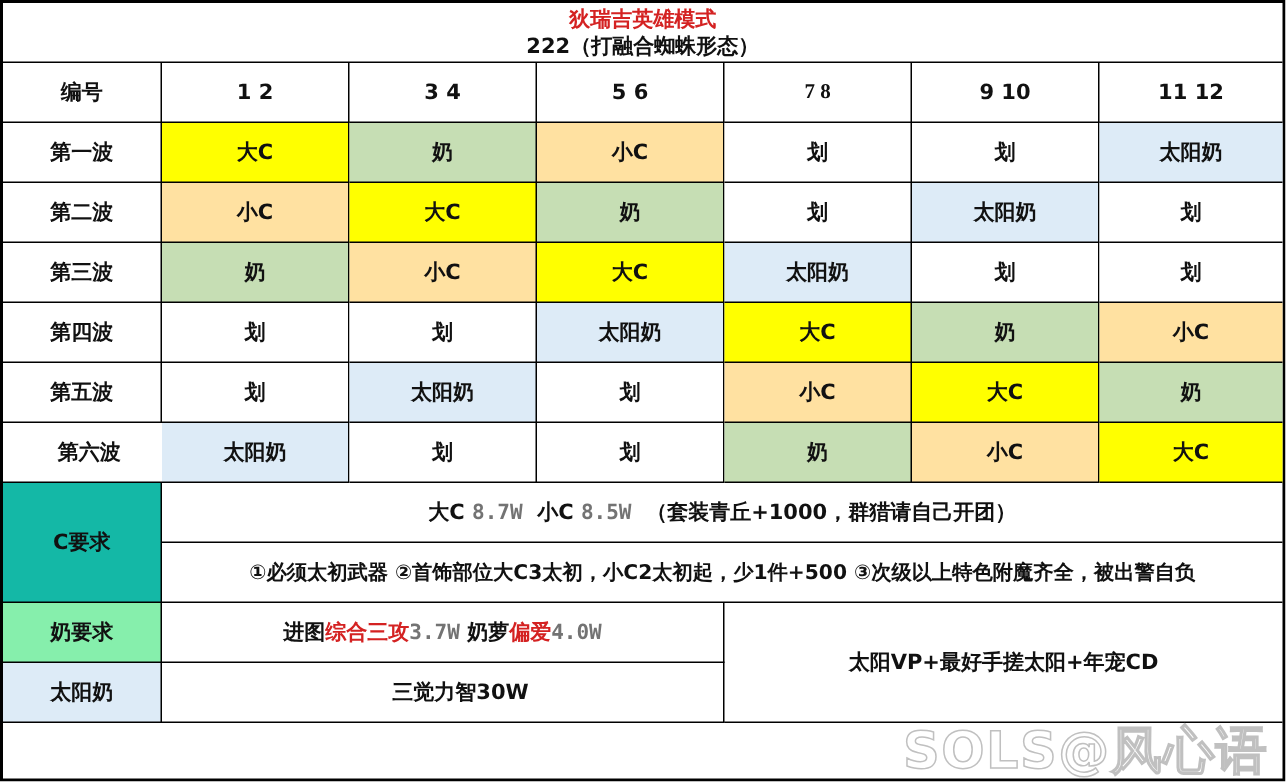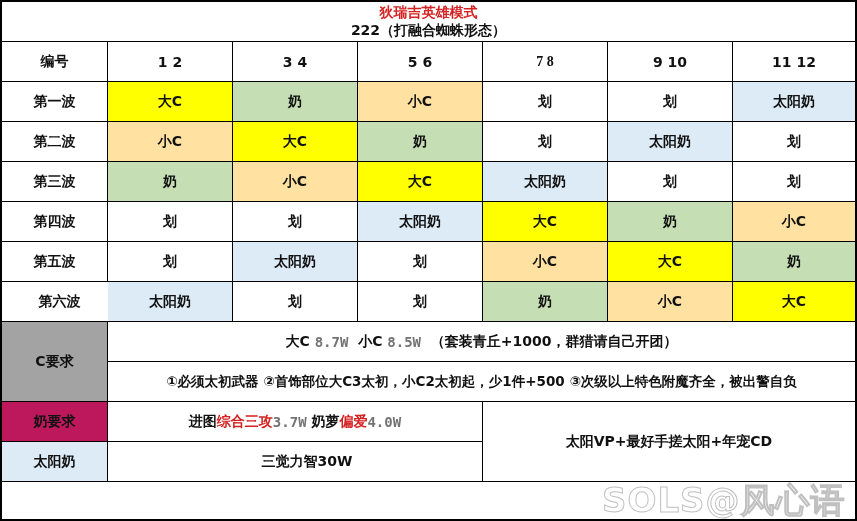--- a/index.html
+++ b/index.html
@@ -71,27 +71,27 @@
       <div class="cell nb" style="left: 731px; top: 240px; width: 122px; height: 40px; background: rgb(198, 222, 180);">奶</div>
       <div class="cell" style="left: 0px; top: 280px; width: 116px; height: 40px;">第六波</div>
       <div class="cell" style="left: 106px; top: 280px; width: 125px; height: 40px; background: rgb(221, 235, 247);">太阳奶</div>
       <div class="cell" style="left: 231px; top: 280px; width: 125px; height: 40px; background: rgb(255, 255, 255);">划</div>
       <div class="cell" style="left: 356px; top: 280px; width: 125px; height: 40px; background: rgb(255, 255, 255);">划</div>
       <div class="cell" style="left: 481px; top: 280px; width: 125px; height: 40px; background: rgb(198, 222, 180);">奶</div>
       <div class="cell" style="left: 606px; top: 280px; width: 125px; height: 40px; background: rgb(255, 225, 161);">小C</div>
       <div class="cell nb" style="left: 731px; top: 280px; width: 122px; height: 40px; background: rgb(255, 255, 0);">大C</div>
     </div>
 
-  <div class="cell" style="left:0;top:320px;width:106px;height:80px;background:#a3a3a3;">C要求</div>
+  <div class="cell" style="left:0;top:320px;width:106px;height:80px;background:#14b8a6;">C要求</div>
   <div class="cell nb" style="left:106px;top:320px;width:747px;height:40px;">
     <span>大C</span>&nbsp;<span class="note-val">8.7W</span>&nbsp;&nbsp;<span>小C</span>&nbsp;<span class="note-val">8.5W</span>&nbsp;&nbsp;<span>（套装青丘+1000，群猎请自己开团）</span>
   </div>
   <div class="cell nb small" style="left:106px;top:360px;width:747px;height:40px;">①必须太初武器 ②首饰部位大C3太初，小C2太初起，少1件+500 ③次级以上特色附魔齐全，被出警自负</div>
 
-  <div class="cell" style="left:0;top:400px;width:106px;height:40px;background:#be185d;">奶要求</div>
+  <div class="cell" style="left:0;top:400px;width:106px;height:40px;background:#86efac;">奶要求</div>
   <div class="cell" style="left:106px;top:400px;width:375px;height:40px;">
     <span>进图</span><span class="red">综合三攻</span><span class="note-val">3.7W</span>&nbsp;<span>奶萝</span><span class="red">偏爱</span><span class="note-val">4.0W</span>
   </div>
 
   <div class="cell" style="left:0;top:440px;width:106px;height:40px;background:#DDEBF7;">太阳奶</div>
   <div class="cell" style="left:106px;top:440px;width:375px;height:40px;padding-left:24px;">三觉力智30W</div>
 
   <div class="cell nb" style="left:481px;top:400px;width:372px;height:80px;">太阳VP+最好手搓太阳+年宠CD</div>
 
 

